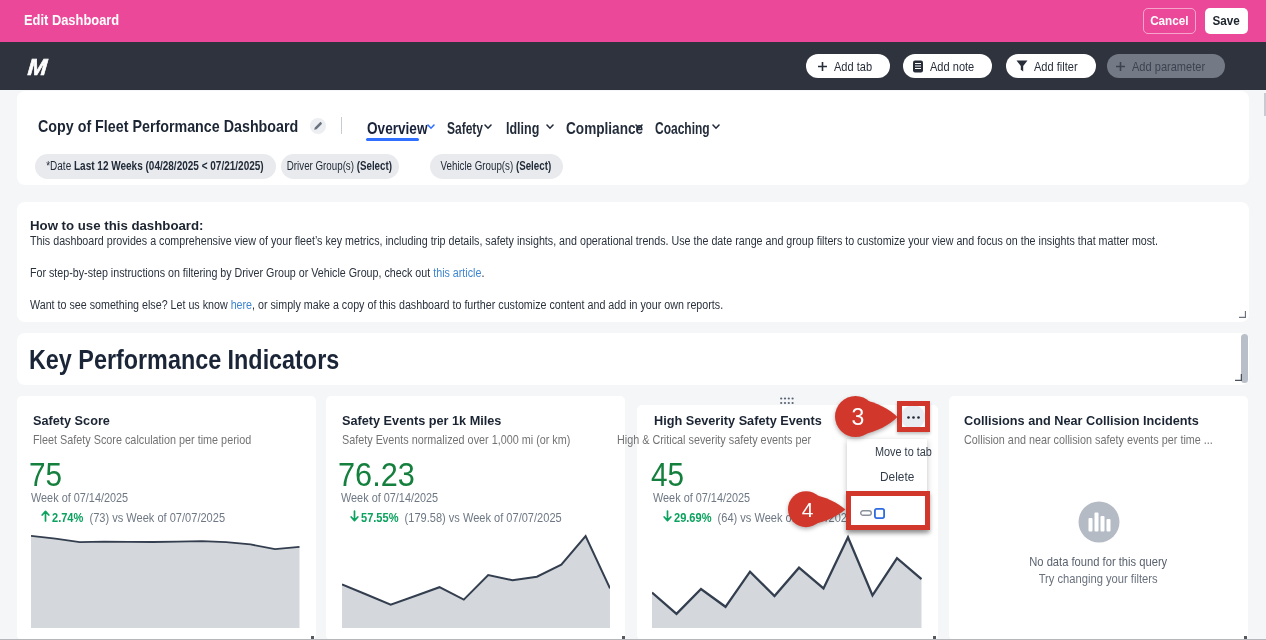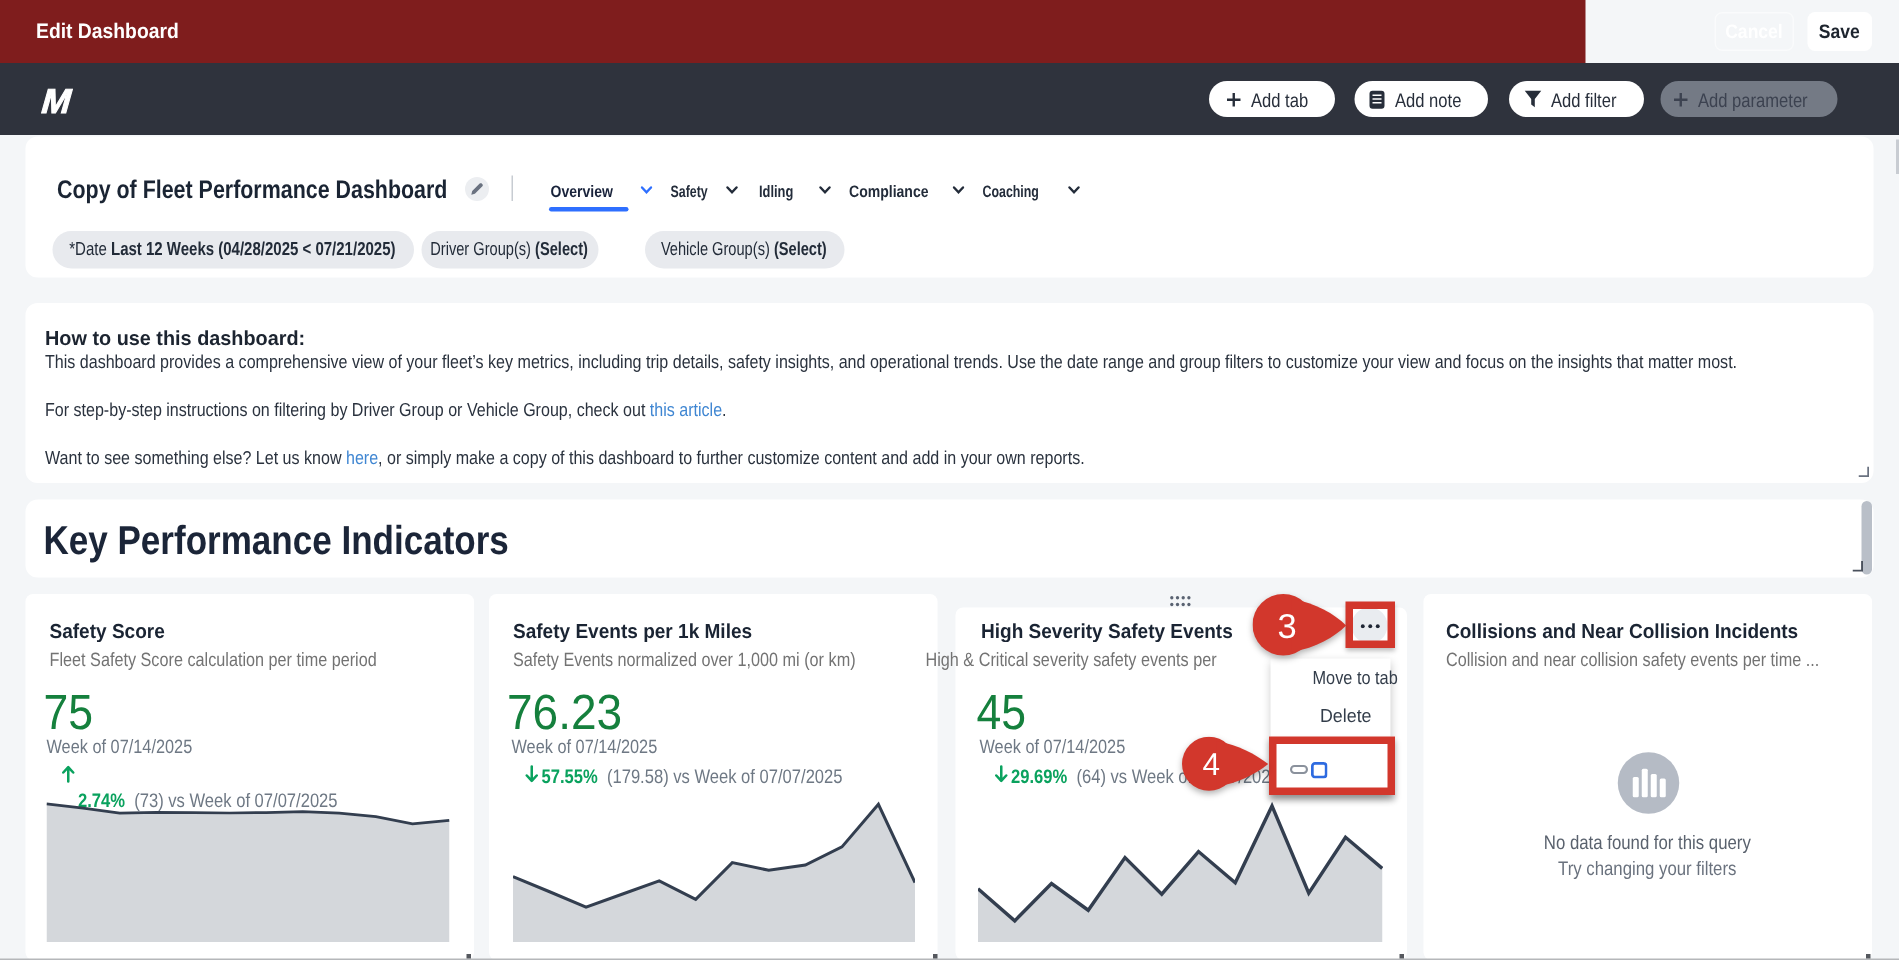--- a/index.html
+++ b/index.html
@@ -2,33 +2,33 @@
 <html><head>
 <meta charset="utf-8">
 <style>
   * { margin:0; padding:0; box-sizing:border-box; }
   html,body { width:1266px; height:640px; overflow:hidden; }
   body { font-family:"Liberation Sans", sans-serif; background:#f4f6f8; position:relative; }
   .abs { position:absolute; }
   .sx { display:inline-block; transform:scaleX(var(--s,0.85)); transform-origin:0 0; white-space:nowrap; }
 
   
-  .topbar { position:absolute; left:0; top:0; width:1057px; height:42px; background:#7f1d1d; }
+  .topbar { position:absolute; left:0; top:0; width:1266px; height:42px; background:#ec4899; }
   .btn-cancel { position:absolute; left:1143px; top:8px; width:53px; height:26px; border:1px solid rgba(255,255,255,.5); border-radius:5px; color:#fff; font-size:13px; font-weight:bold; text-align:center; line-height:24px; }
   .btn-save { position:absolute; left:1205px; top:8px; width:43px; height:26px; background:#fff; border-radius:5px; color:#1d242e; font-size:13px; font-weight:bold; text-align:center; line-height:26px; }
 
   
   .navbar { position:absolute; left:0; top:42px; width:1266px; height:48px; background:#2f333d; }
   .pill-btn { position:absolute; top:54px; height:24px; background:#fff; border-radius:12px; color:#272e3a; font-size:13px; display:flex; align-items:center; justify-content:center; }
   .pill-btn svg { margin-right:6px; flex:none; }
 
   
   .section { position:absolute; left:17px; width:1232px; background:#fff; border-radius:8px; }
 
-  .tab { position:absolute; top:121.5px; font-size:11px; font-weight:bold; color:#232c3a; line-height:13px; }
+  .tab { position:absolute; top:121.5px; font-size:16px; font-weight:bold; color:#232c3a; line-height:13px; }
   .fpill { position:absolute; top:153.5px; height:25px; background:#e8eaee; border-radius:13px; color:#222b38; font-size:12.5px; display:flex; align-items:center; justify-content:center; }
 
   .note-line { position:absolute; left:30px; font-size:12.5px; color:#2a323e; line-height:12.5px; }
   .note-line i { color:#3f86d2; font-style:normal; }
 
   
   .card { position:absolute; background:#fff; border-radius:5px; }
   .card-title { position:absolute; font-size:13.5px; font-weight:bold; color:#1a2433; line-height:13.5px; }
   .card-sub { position:absolute; font-size:12.8px; color:#737373; line-height:12.8px; }
   .card-big { position:absolute; font-size:33px; font-weight:normal; color:#15803d; line-height:33px; }
@@ -135,21 +135,21 @@
 <div class="card" style="left:636.5px; top:405px; width:301px; height:235px;"></div>
 <div class="card" style="left:948.5px; top:396px; width:299.5px; height:244px;"></div>
 
 <div class="card-title" style="left:32.5px; top:414px;"><span class="sx" style="--s:0.94">Safety Score</span></div>
 <div class="card-sub" style="left:32.5px; top:433.5px;"><span class="sx" style="--s:0.845">Fleet Safety Score calculation per time period</span></div>
 <div class="card-big" style="left:28.5px; top:457.6px;"><span class="sx" style="--s:0.9">75</span></div>
 <div class="card-week" style="left:31px; top:492px;"><span class="sx">Week of 07/14/2025</span></div>
 <svg class="abs" style="left:40.5px; top:510px;" width="9" height="12" viewBox="0 0 9 12">
     <path d="M4.5 11V2M1.2 5 4.5 1.4 7.8 5" stroke="#0aa25e" stroke-width="1.7" fill="none" stroke-linecap="round" stroke-linejoin="round"></path>
   </svg>
-<div class="card-delta" style="left:52px; top:511px;margin-top:16px;"><span class="sx"><b>2.74%</b>&nbsp; (73) vs Week of 07/07/2025</span></div>
+<div class="card-delta" style="left:52px; top:511px;"><span class="sx"><b>2.74%</b>&nbsp; (73) vs Week of 07/07/2025</span></div>
 <svg class="abs" style="left:31px; top:532px;" width="269" height="96" viewBox="0 0 269 96">
   <polygon fill="#d4d7db" points="0,3.9 24.4,6.7 48.8,10.1 73.2,9.6 97.6,9.8 122,10 146.4,9.7 170.8,9.1 195.2,10.1 219.6,12.4 244,17.2 268.5,14.9 268.5,96 0,96"></polygon>
   <polyline fill="none" stroke="#333e4f" stroke-width="1.8" points="0,3.9 24.4,6.7 48.8,10.1 73.2,9.6 97.6,9.8 122,10 146.4,9.7 170.8,9.1 195.2,10.1 219.6,12.4 244,17.2 268.5,14.9"></polyline>
 </svg>
 
 <div class="card-title" style="left:342px; top:414px;"><span class="sx" style="--s:0.94">Safety Events per 1k Miles</span></div>
 <div class="card-sub" style="left:342px; top:433.5px;"><span class="sx" style="--s:0.845">Safety Events normalized over 1,000 mi (or km)</span></div>
 <div class="card-big" style="left:338px; top:457.6px;"><span class="sx" style="--s:0.93">76.23</span></div>
 <div class="card-week" style="left:340.5px; top:492px;"><span class="sx">Week of 07/14/2025</span></div>
 <svg class="abs" style="left:349.5px; top:510px;" width="9" height="12" viewBox="0 0 9 12">

